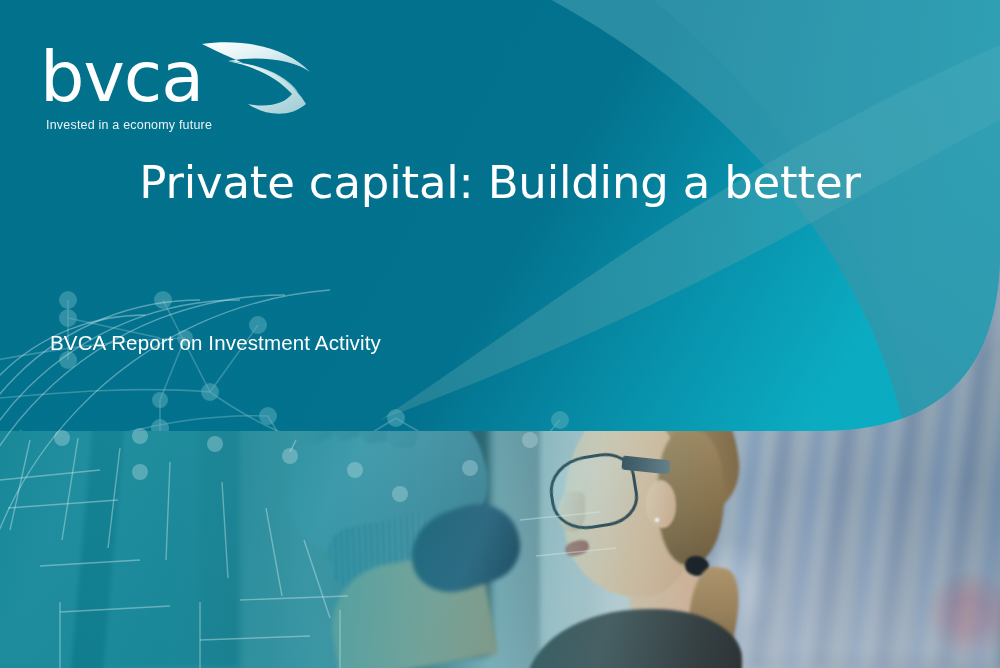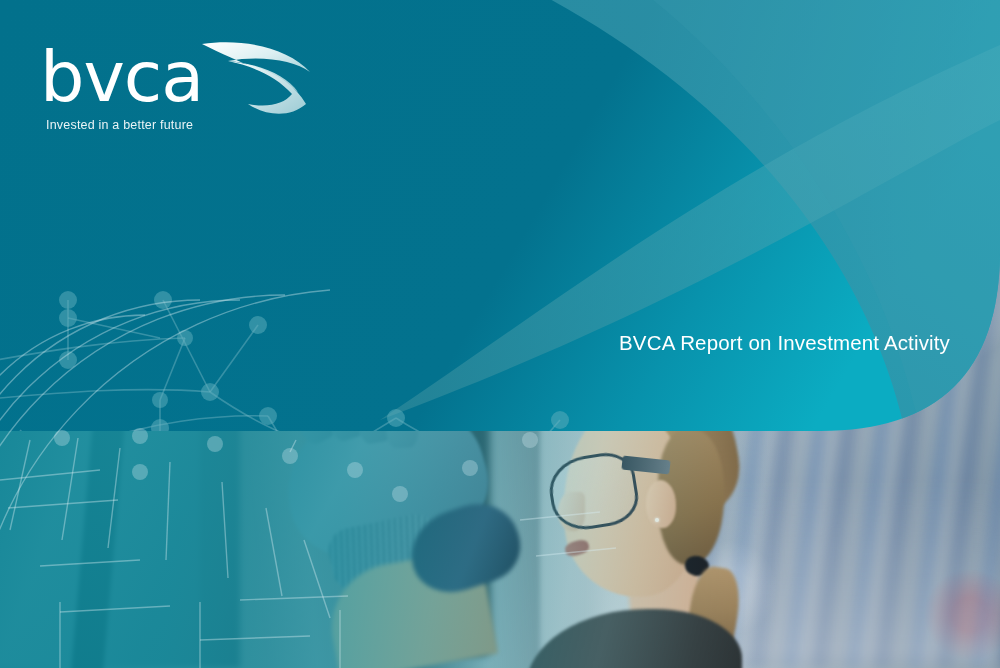--- a/index.html
+++ b/index.html
@@ -220,21 +220,21 @@
 
   .title{
     position:absolute; left:50px; top:152px; width:900px;
     text-align:center; color:#ffffff;
     font-family:"DejaVu Sans", sans-serif;
     font-size:45px; font-weight:400; line-height:1.38;
     letter-spacing:-.2px;
   }
   .subtitle{
     position:absolute; left:50px; top:331px; width:900px;
-    text-align:right; color:#ffffff;
+    text-align:left; color:#ffffff;
     font-family:"Liberation Sans", sans-serif;
     font-size:20.5px; font-weight:400; letter-spacing:.15px;
   }
 </style>
 </head>
 <body>
 
 <div id="stage">
 
   <div class="photo-layer">
@@ -395,35 +395,36 @@
       <circle cx="355" cy="470" r="8"></circle>
       <circle cx="140" cy="472" r="8"></circle>
       <circle cx="400" cy="494" r="8"></circle>
       <circle cx="470" cy="468" r="8"></circle>
       <circle cx="530" cy="440" r="8"></circle>
     </g>
   </svg>
 
   <div class="logo">
     <div class="logo-word">bvca</div>
-    <div class="logo-tag">Invested in a better future</div>
+    <div class="logo-tag">Invested in a economy future</div>
     <svg class="logo-swoosh" viewBox="0 0 120 84">
       <defs>
         <linearGradient id="lsw" x1="0" y1="0" x2="0.85" y2="1">
           <stop offset="0%" stop-color="#FFFFFF"></stop>
           <stop offset="45%" stop-color="#DCEFF2"></stop>
           <stop offset="100%" stop-color="#8FC4CE"></stop>
         </linearGradient>
         <linearGradient id="lsw2" x1="0.1" y1="0" x2="1" y2="1">
           <stop offset="0%" stop-color="#F4FBFC"></stop>
           <stop offset="100%" stop-color="#9CCBD4"></stop>
         </linearGradient>
       </defs>
       <path d="M4,6 C46,0 90,10 112,34 C96,22 62,17 30,23 C62,26 88,37 100,54 C80,38 44,26 4,6 Z" fill="url(#lsw)"></path>
       <path d="M30,23 C66,27 94,42 108,66 C92,80 68,78 50,66 C70,70 86,66 94,56 C78,38 54,28 30,23 Z" fill="url(#lsw2)"></path>
     </svg>
   </div>
 
   <div class="title">
+    <div>Private capital: Building a better</div>
   </div>
   <div class="subtitle">BVCA Report on Investment Activity</div>
 
 </div>
 
 </body></html>

